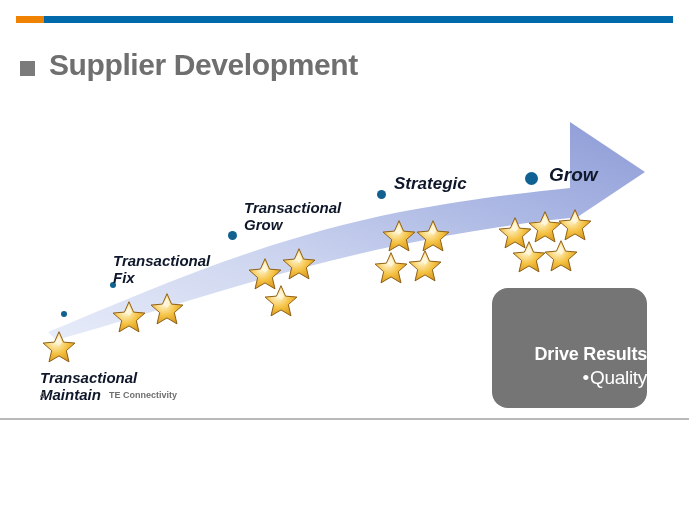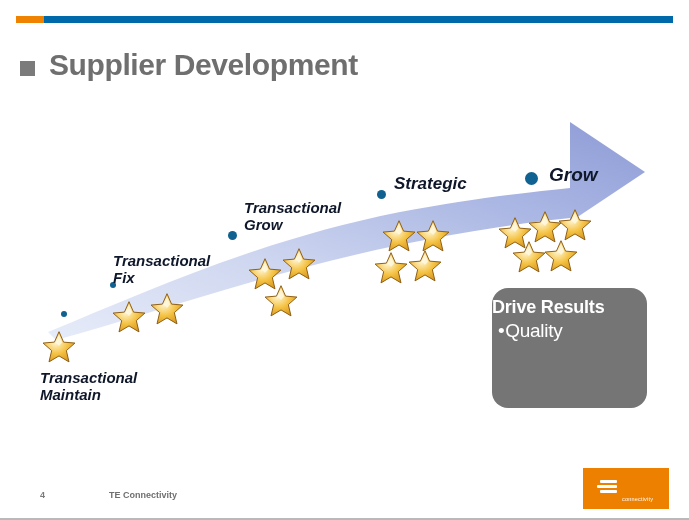--- a/index.html
+++ b/index.html
@@ -4,21 +4,21 @@
 <title>Supplier Development</title>
 <style>
   html, body {
     margin: 0;
     padding: 0;
     background: #ffffff;
   }
   #slide {
     position: relative;
     width: 689px;
-    height: 520px;
+    height: 420px;
     background: #ffffff;
     overflow: hidden;
     font-family: "Liberation Sans", sans-serif;
     border-bottom: 2px solid #b9b9b9;
     box-sizing: border-box;
   }
 
   
   .rule {
     position: absolute;
@@ -104,29 +104,31 @@
     height: 120px;
     background: #757575;
     border-radius: 16px;
     box-sizing: border-box;
     padding: 9px 0 0 0;
   }
   #drive-results-title {
     color: #ffffff;
     font-size: 18px;
     font-weight: bold;
-    text-align: left;
+    text-align: right;
     letter-spacing: -0.2px;
+    margin-top: 47px;
   }
   .dr-item {
     color: #ffffff;
     font-size: 19px;
-    padding-left: 6px;
+    padding-left: 15px;
     line-height: 1.38;
     letter-spacing: -0.3px;
+    text-align: right;
   }
   .dr-item .b { margin-right: 1px; }
 
   
   #footer {
     position: absolute;
     left: 0;
     bottom: 8px;
     width: 689px;
     height: 26px;

